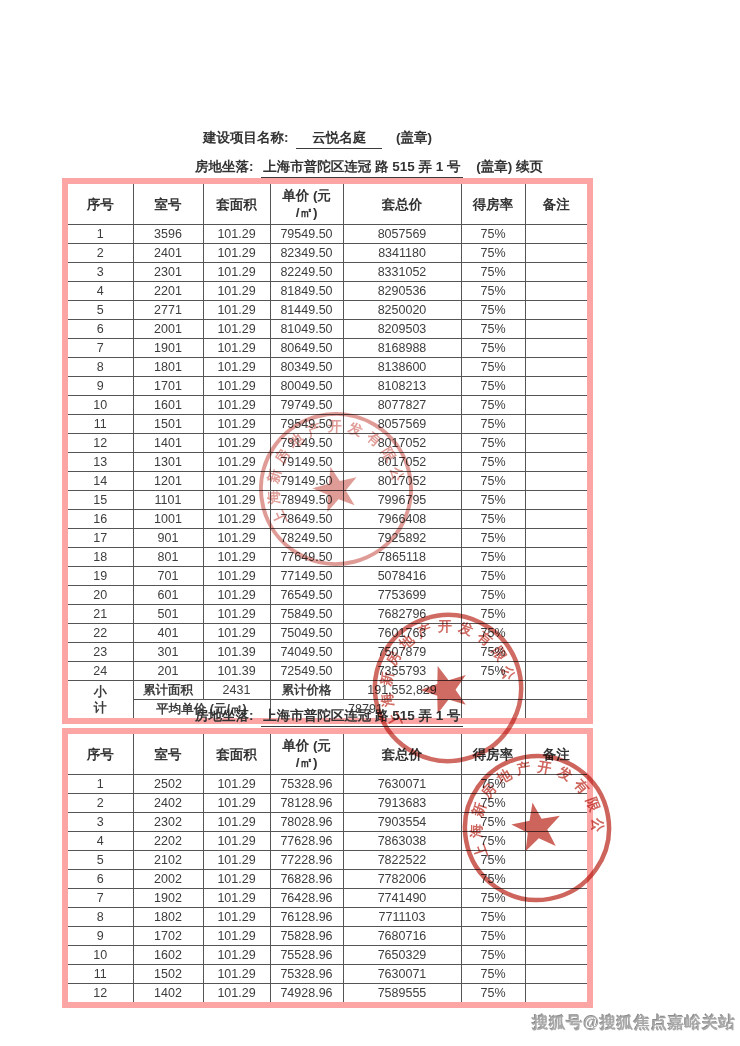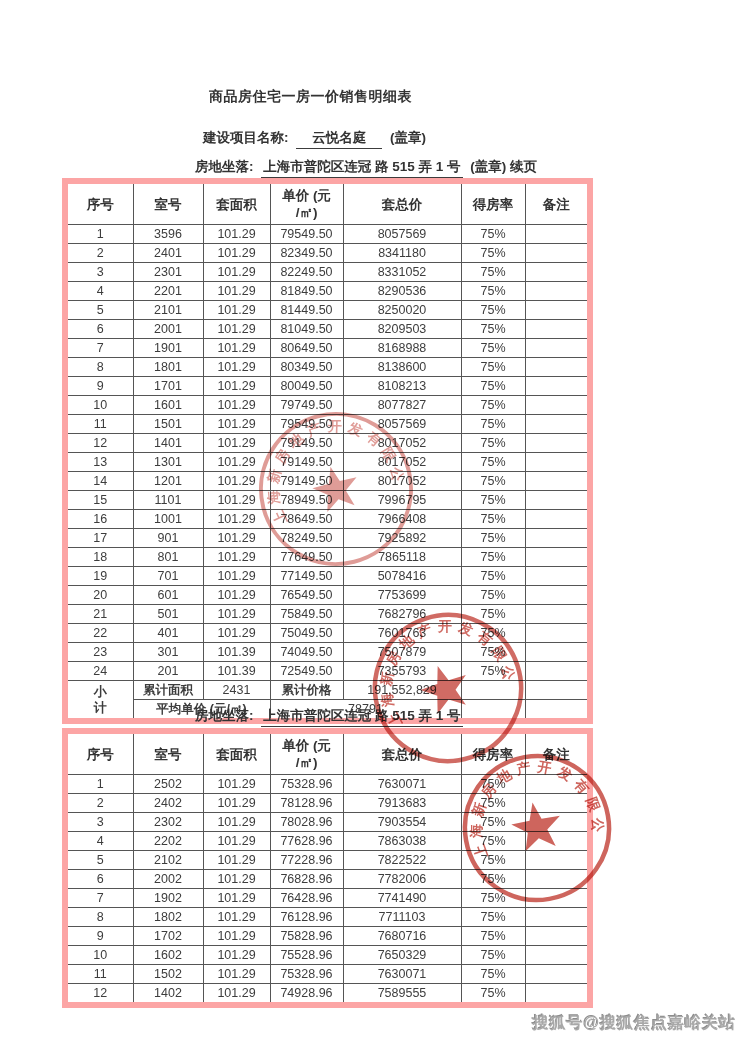--- a/index.html
+++ b/index.html
@@ -14,21 +14,21 @@
     font-size:14px;font-weight:700;letter-spacing:.5px;color:#333;
   }
   .line{position:absolute;font-size:13.5px;font-weight:700;color:#333;white-space:nowrap;}
   .project-line{left:203px;top:129px;}
   .loc-line1{left:195px;top:158px;}
   .loc-line2{left:195px;top:707px;}
   .underlined{
     border-bottom:1.5px solid #3c3c3c;display:inline-block;
     padding:0 16px 1px 16px;margin:0 4px;
   }
-  .suffix{margin-left:0;}
+  .suffix{margin-left:6px;}
   table{
     position:absolute;border-collapse:collapse;table-layout:fixed;
     background:transparent;border:6px solid #fca5a5;
   }
   .t1{left:62px;top:178px;width:527px;}
   .t2{left:62px;top:728px;width:527px;}
   th,td{
     border:1px solid #555;text-align:center;vertical-align:middle;
     padding:0;font-size:12.5px;height:18px;line-height:16px;
     white-space:pre-line;overflow:hidden;color:#3d3d3d;
@@ -47,21 +47,20 @@
     color:#a8a8a8;
     text-shadow:1px 1px 0 #fdfdfd,-1px -1px 0 #8d8d8d;
     white-space:nowrap;
   }
 </style>
 </head>
 <body>
 
 <div class="page">
 
-  <div class="doc-title">商品房住宅一房一价销售明细表</div>
 
   <div class="line project-line">
     <span>建设项目名称:</span>
     <span class="underlined">云悦名庭</span>
     <span class="suffix">(盖章)</span>
   </div>
 
   <div class="line loc-line1">
     <span>房地坐落:</span>
     <span class="underlined" style="padding:0 2px 1px 2px;">上海市普陀区连冠 路 515 弄 1 号</span>
@@ -122,21 +121,21 @@
           <td>4</td>
           <td>2201</td>
           <td>101.29</td>
           <td>81849.50</td>
           <td>8290536</td>
           <td>75%</td>
           <td></td>
         </tr>
         <tr>
           <td>5</td>
-          <td>2101</td>
+          <td>2771</td>
           <td>101.29</td>
           <td>81449.50</td>
           <td>8250020</td>
           <td>75%</td>
           <td></td>
         </tr>
         <tr>
           <td>6</td>
           <td>2001</td>
           <td>101.29</td>

